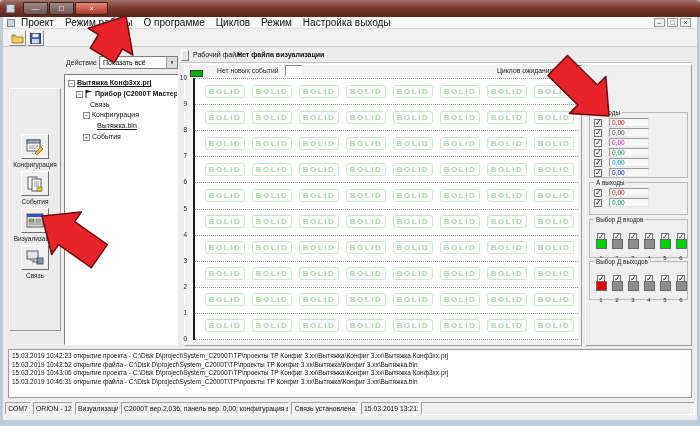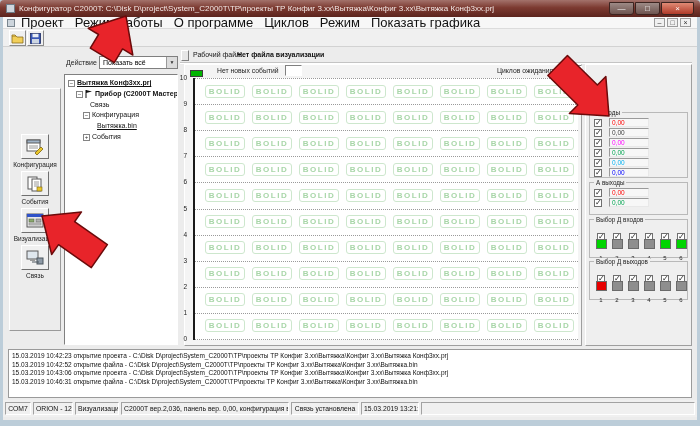--- a/index.html
+++ b/index.html
@@ -19,21 +19,21 @@
   .win-btn.close { width:33px; background:linear-gradient(#e08a75,#b03a28); }
   .frame-left  { left:0; top:17px; width:3px;  height:403px; background:#bccdd9; }
   .frame-right { left:697px; top:17px; width:3px; height:403px; background:#bccdd9; }
   .frame-bottom{ left:0; top:420px; width:700px; height:6px; background:#bccdd9; }
   .inner-bg { left:3px; top:17px; width:694px; height:403px; background:#ececec; }
 
   
   .menubar { left:3px; top:17px; width:694px; height:12px; background:#f7f7f7; border-bottom:1px solid #dcdcdc;
     display:flex; align-items:center; padding-left:4px; }
   .menu-appicon { width:8px; height:8px; background:#cdd5dc; border:1px solid #7a868f; margin-right:6px; }
-  .menu-item { font-size:13px; color:#111; margin-right:11px; white-space:nowrap; }
+  .menu-item { font-size:10px; color:#111; margin-right:11px; white-space:nowrap; }
   .mdi-controls { margin-left:auto; margin-right:6px; display:flex; gap:2px; }
   .mdi-btn { width:11px; height:9px; background:#f0f0f0; border:1px solid #9b9b9b; font-size:7px; line-height:7px; text-align:center; color:#333; }
   .toolbar { left:3px; top:29px; width:694px; height:18px; background:#f0f0f0; border-bottom:1px solid #d2d2d2; }
   .tool-btn { position:absolute; top:1px; width:17px; height:16px; background:#f0f0f0;
     border:1px solid; border-color:#ffffff #8a8a8a #8a8a8a #ffffff; display:flex; align-items:center; justify-content:center; }
 
   
   .side-panel { left:9px; top:88px; width:52px; height:243px; background:#ececec;
     border:1px solid; border-color:#ffffff #9a9a9a #9a9a9a #ffffff; }
   .side-btn { position:absolute; left:21px; width:28px; height:25px; background:#f0f0f0;
@@ -98,40 +98,39 @@
     border:1px solid; border-color:#a2a2a2 #ffffff #ffffff #a2a2a2; padding:0 2px; }
   .s0{width:26px} .s1{width:40px} .s2{width:44px} .s3{width:168px} .s4{width:68px} .s5{width:58px} .s6{flex:1}
 
   .arrows { left:0; top:0; width:700px; height:426px; pointer-events:none; z-index:60; }
 </style>
 </head>
 <body>
 
 <div class="abs titlebar">
   <span class="title-icon"></span>
-  <span class="title-text">Конфигуратор C2000T: C:\Disk D\project\System_C2000T\ТР\проекты ТР Конфиг 3.хх\Вытяжка\Конфиг 3.хх\Вытяжка Конф3хх.prj</span>
   <span class="win-buttons">
     <span class="win-btn">—</span>
     <span class="win-btn">□</span>
     <span class="win-btn close">×</span>
   </span>
 </div>
 <div class="abs frame-left"></div>
 <div class="abs frame-right"></div>
 <div class="abs frame-bottom"></div>
 <div class="abs inner-bg"></div>
 
 <div class="abs menubar">
   <span class="menu-appicon"></span>
   <span class="menu-item">Проект</span>
   <span class="menu-item">Режим работы</span>
   <span class="menu-item">О программе</span>
   <span class="menu-item">Циклов</span>
   <span class="menu-item">Режим</span>
-  <span class="menu-item">Показать графика</span>
+  <span class="menu-item">Настройка выходы</span>
   <span class="mdi-controls">
     <span class="mdi-btn">–</span>
     <span class="mdi-btn">□</span>
     <span class="mdi-btn">×</span>
   </span>
 </div>
 
 <div class="abs toolbar">
   <span class="tool-btn" style="left:6px">
     <svg width="13" height="11" viewBox="0 0 13 11">

